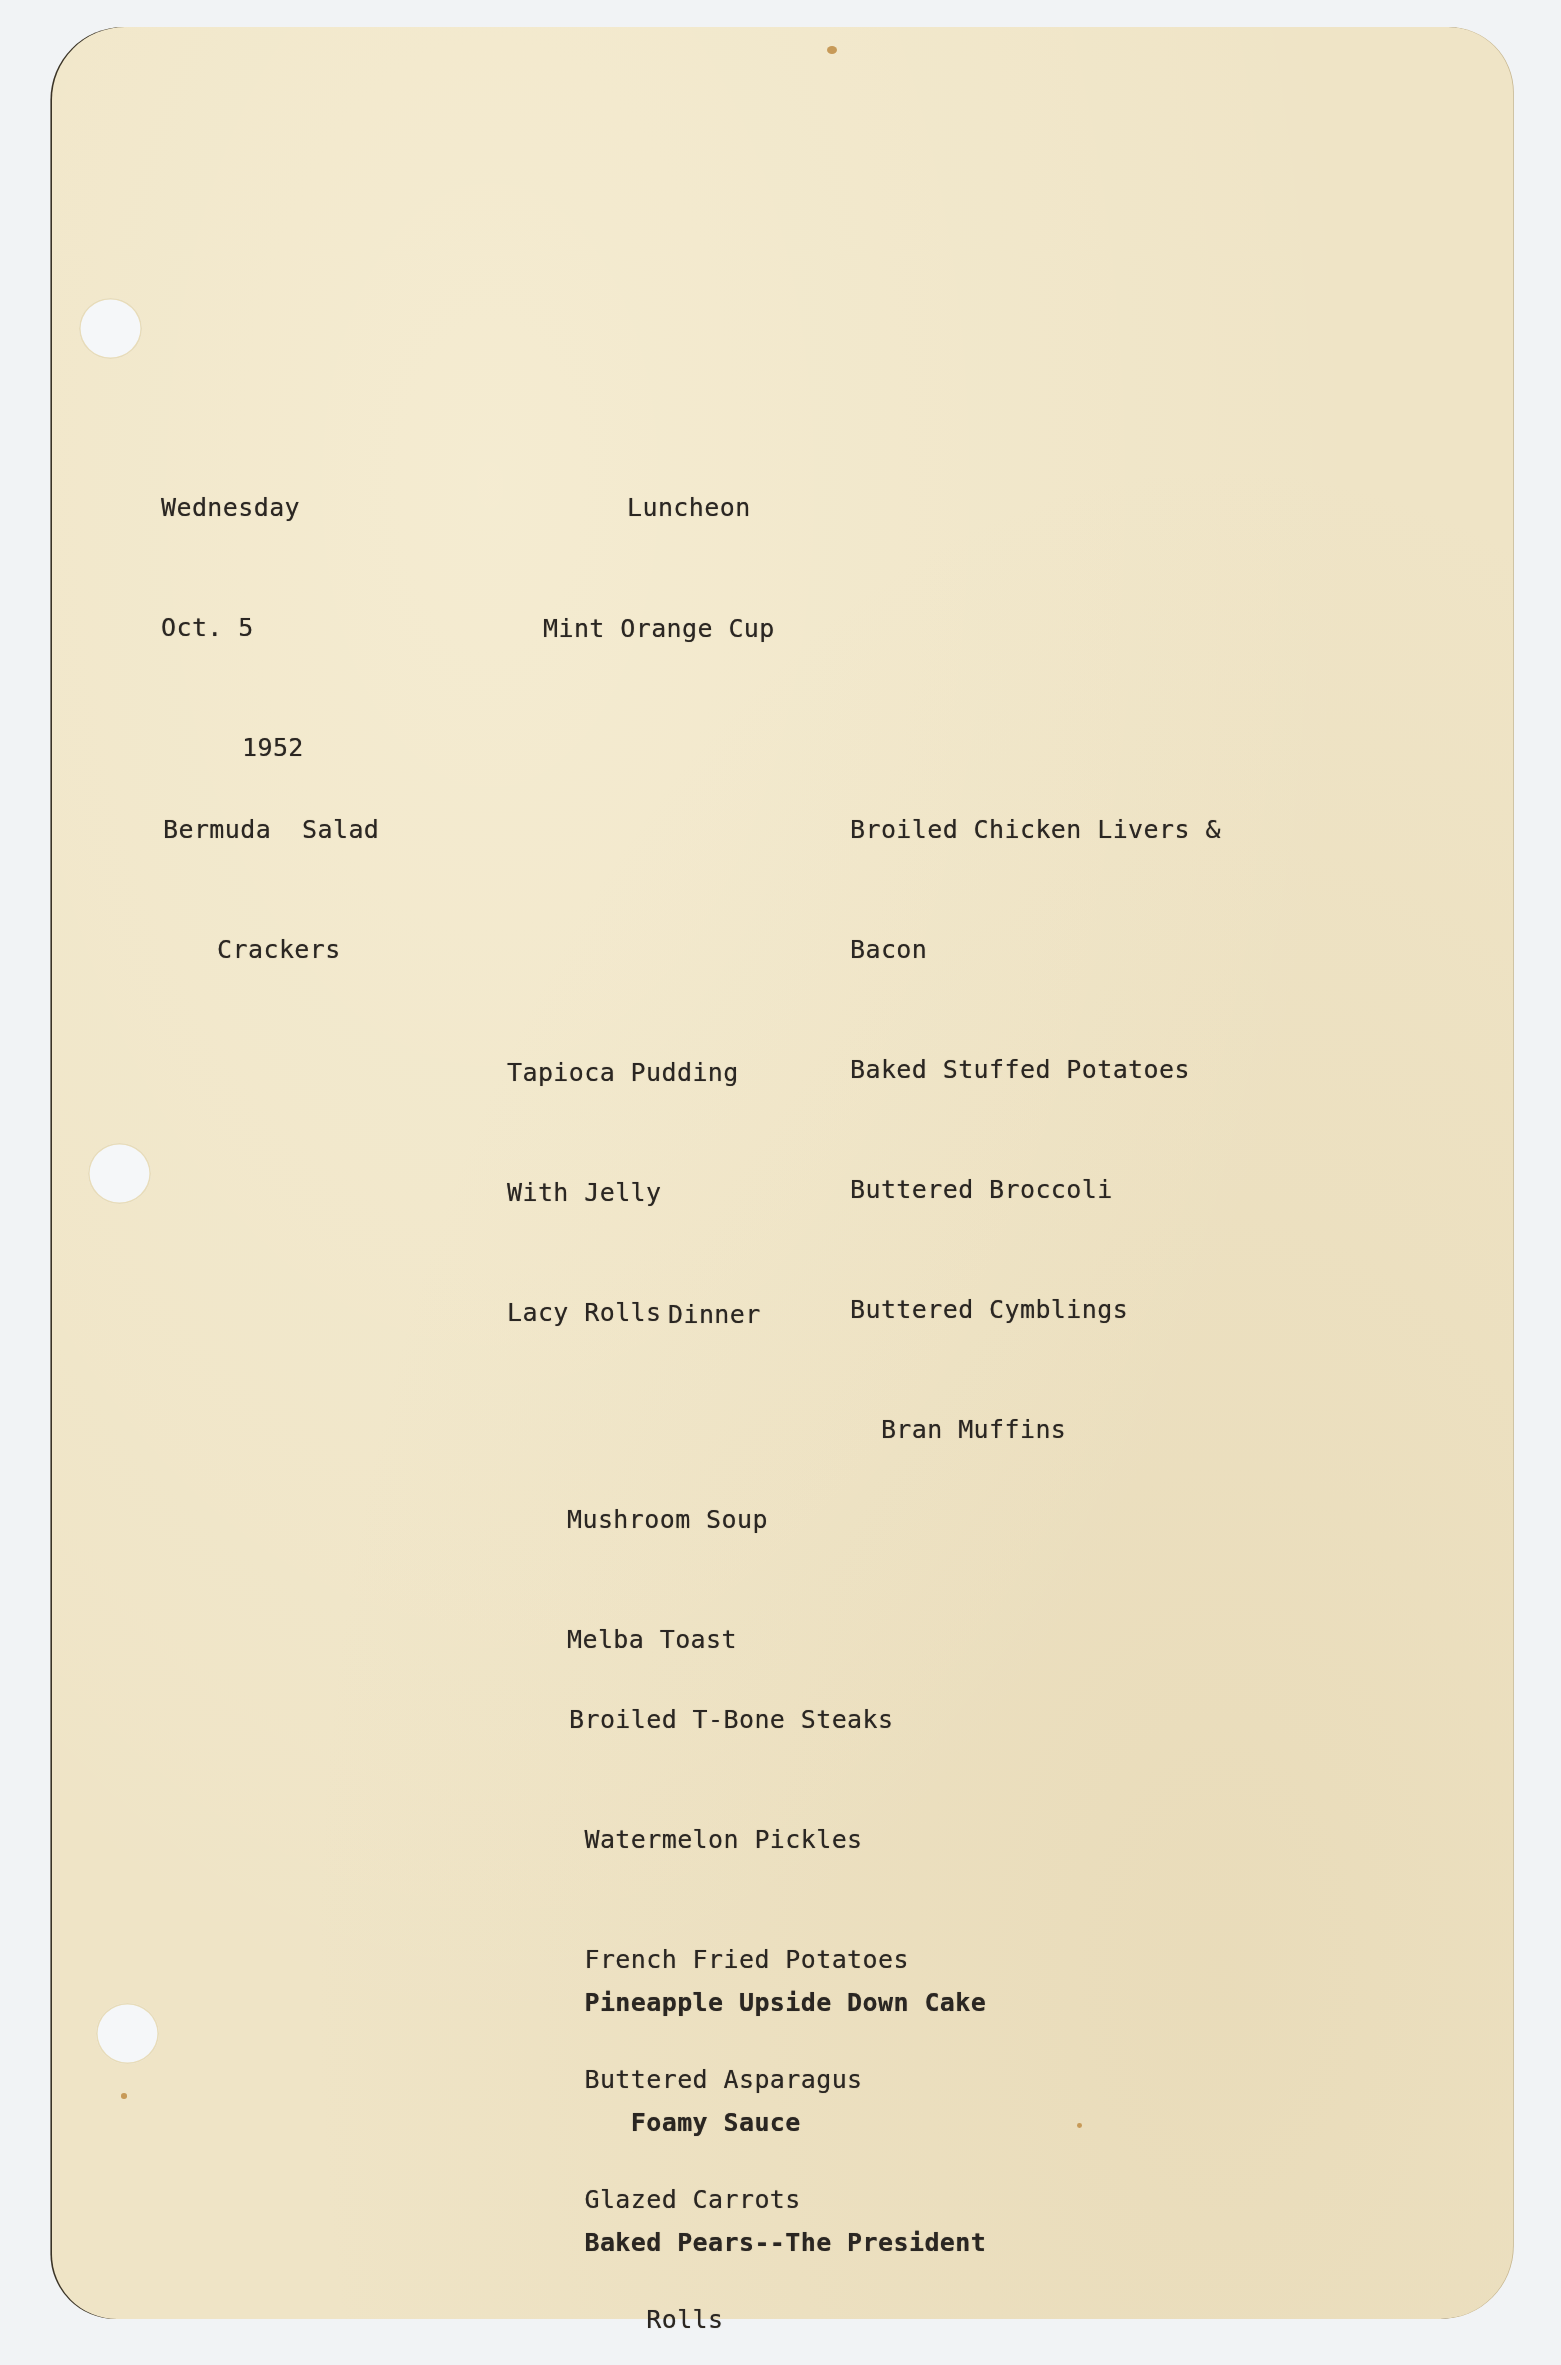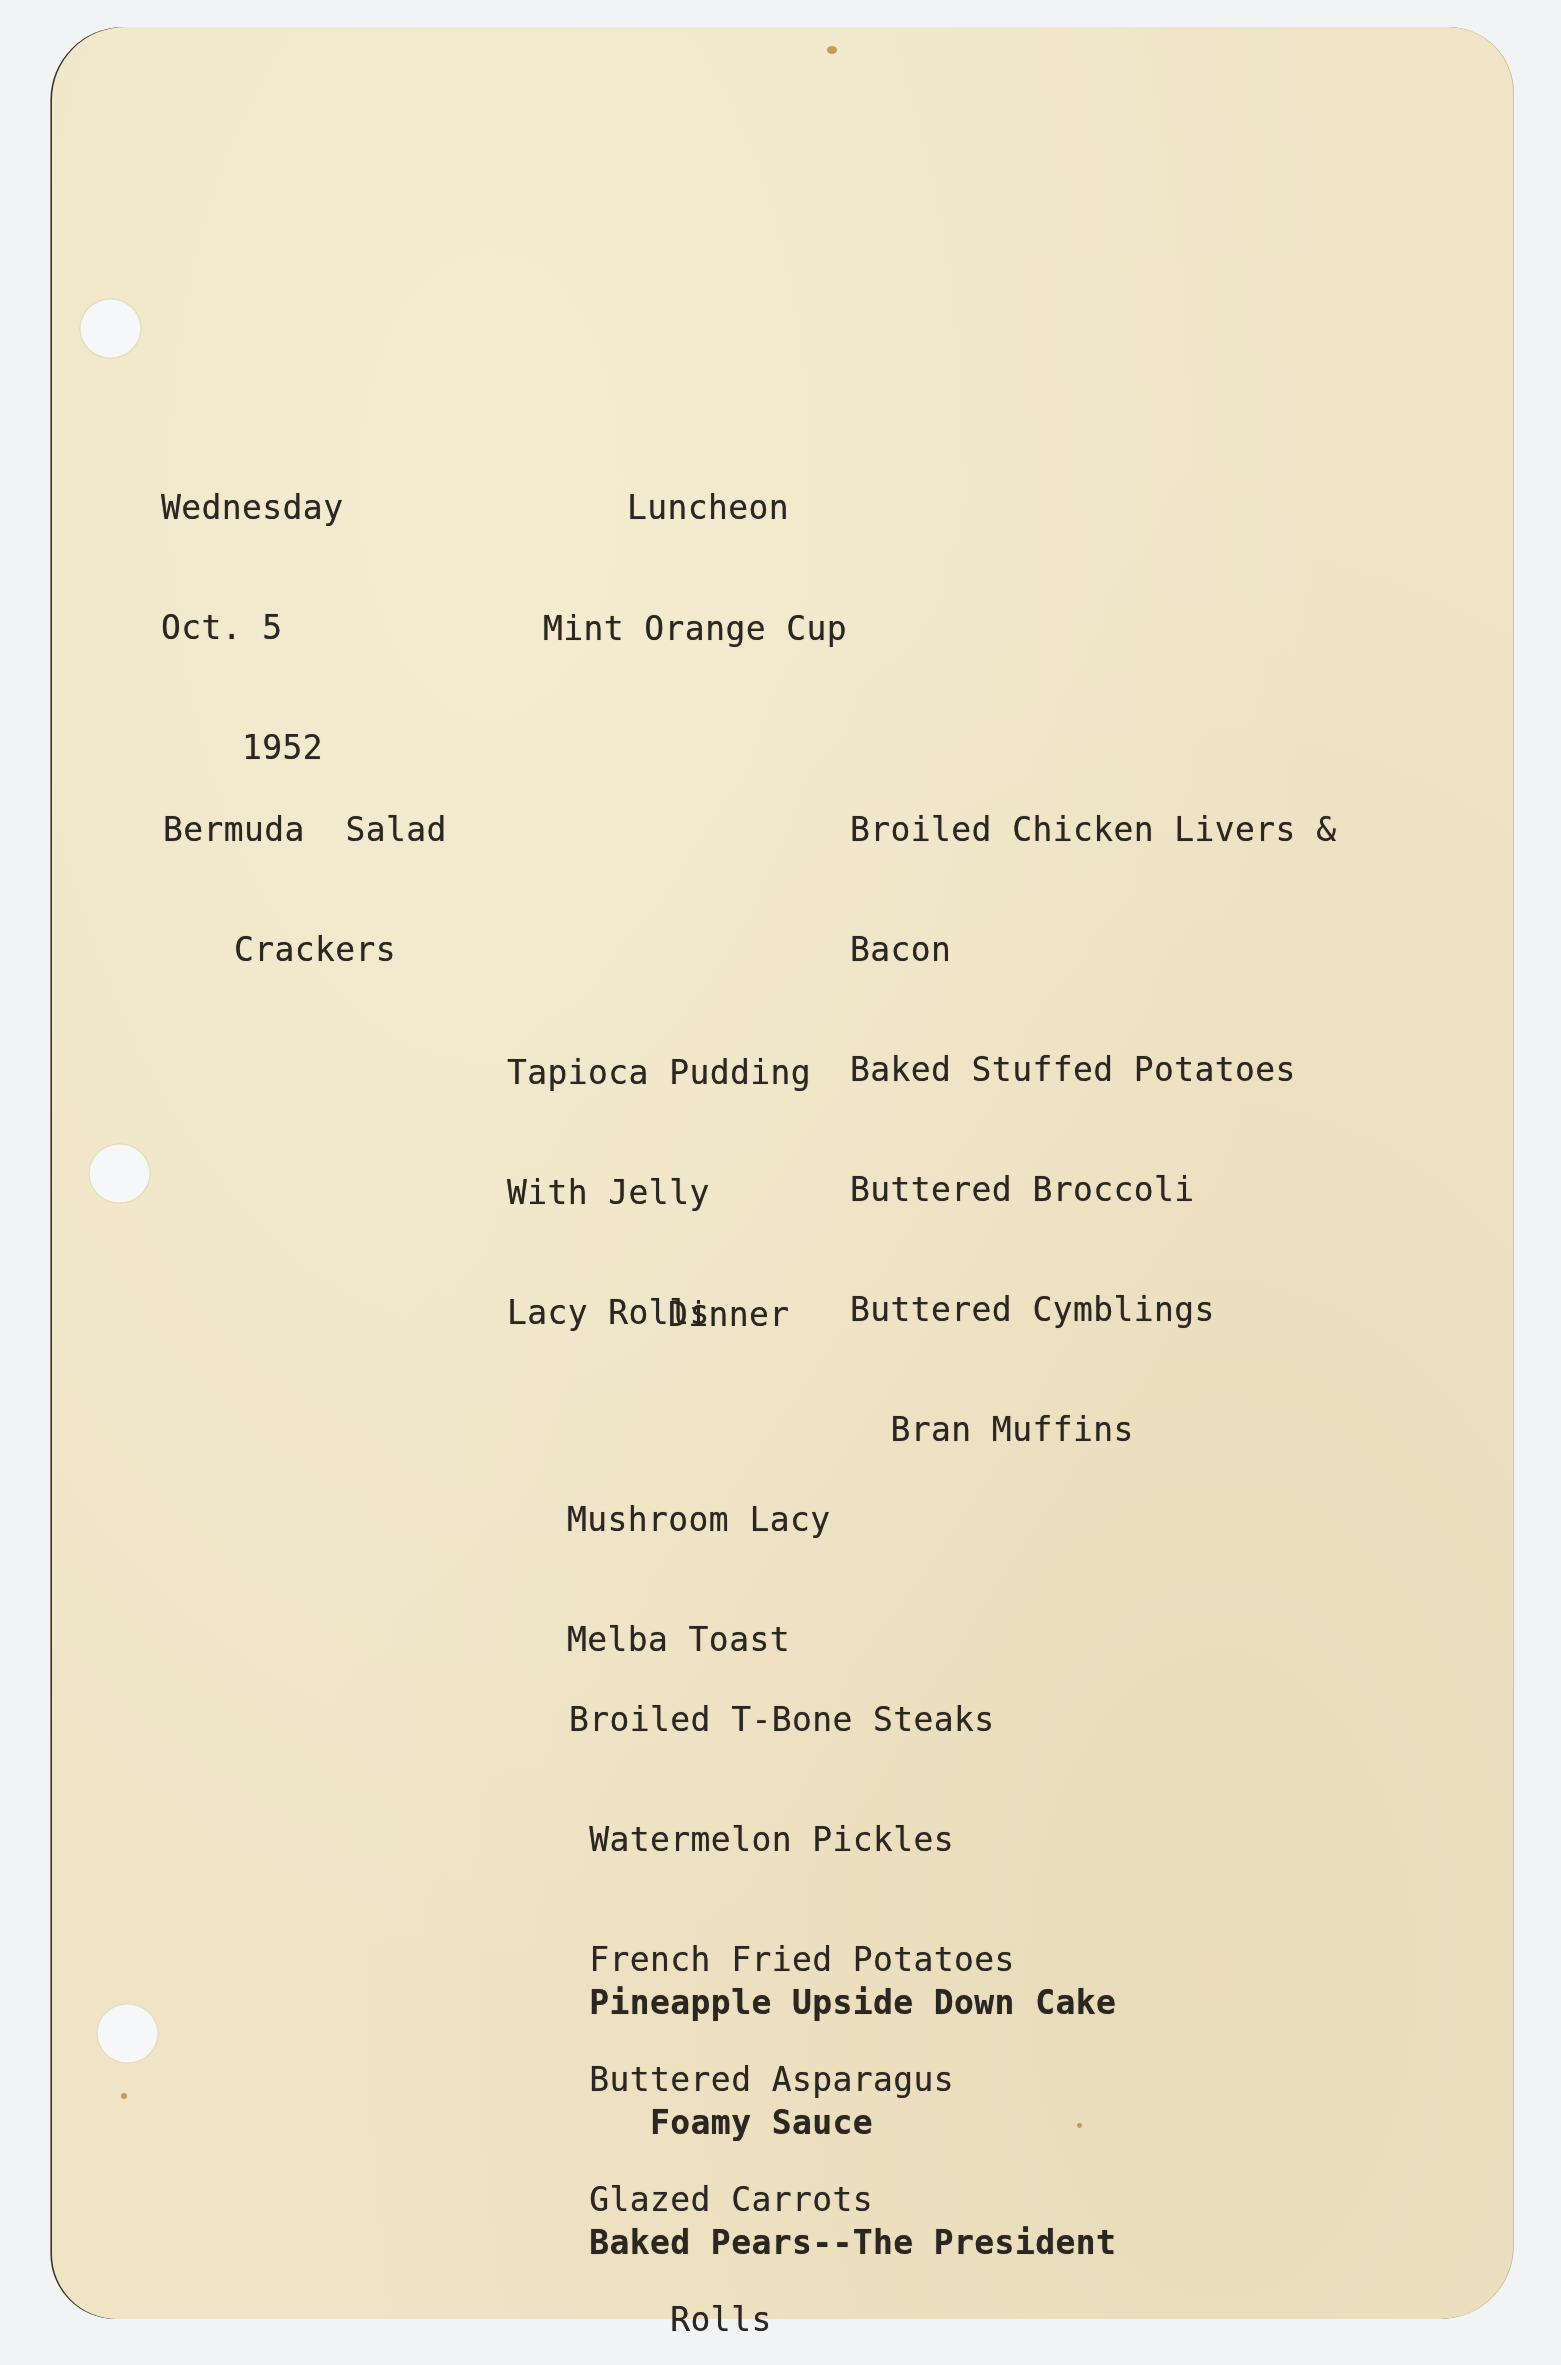--- a/index.html
+++ b/index.html
@@ -31,21 +31,21 @@
       position: absolute;
       width: 63px;
       height: 61px;
       border-radius: 50%;
       background: #f5f7f9;
       box-shadow: inset 0 0 0 1.6px #e8dcb9;
     }
     .typed {
       position: absolute;
       color: #2a2622;
-      font-size: 33px;
+      font-size: 25px;
       line-height: 40px;
       letter-spacing: 0.4px;
       white-space: pre;
       text-shadow: 0 0 0.8px rgba(40,35,30,0.55);
     }
     .typed .line {
       display: block;
     }
     .pencil {
       position: absolute;
@@ -98,21 +98,21 @@
 
 <div class="typed" style="left:507px; top:973px;">
   <span class="line">Tapioca Pudding</span>
   <span class="line">With Jelly</span>
   <span class="line">Lacy Rolls</span>
 </div>
 
 <div class="typed" style="left:668px; top:1295px;">Dinner</div>
 
 <div class="typed" style="left:567px; top:1420px;">
-  <span class="line">Mushroom Lacy</span>
+  <span class="line">Mushroom Soup</span>
   <span class="line">Melba Toast</span>
 </div>
 
 <div class="typed" style="left:569px; top:1620px;">
   <span class="line">Broiled T-Bone Steaks</span>
   <span class="line"> Watermelon Pickles</span>
   <span class="line"> French Fried Potatoes</span>
   <span class="line"> Buttered Asparagus</span>
   <span class="line"> Glazed Carrots</span>
   <span class="line">     Rolls</span>

